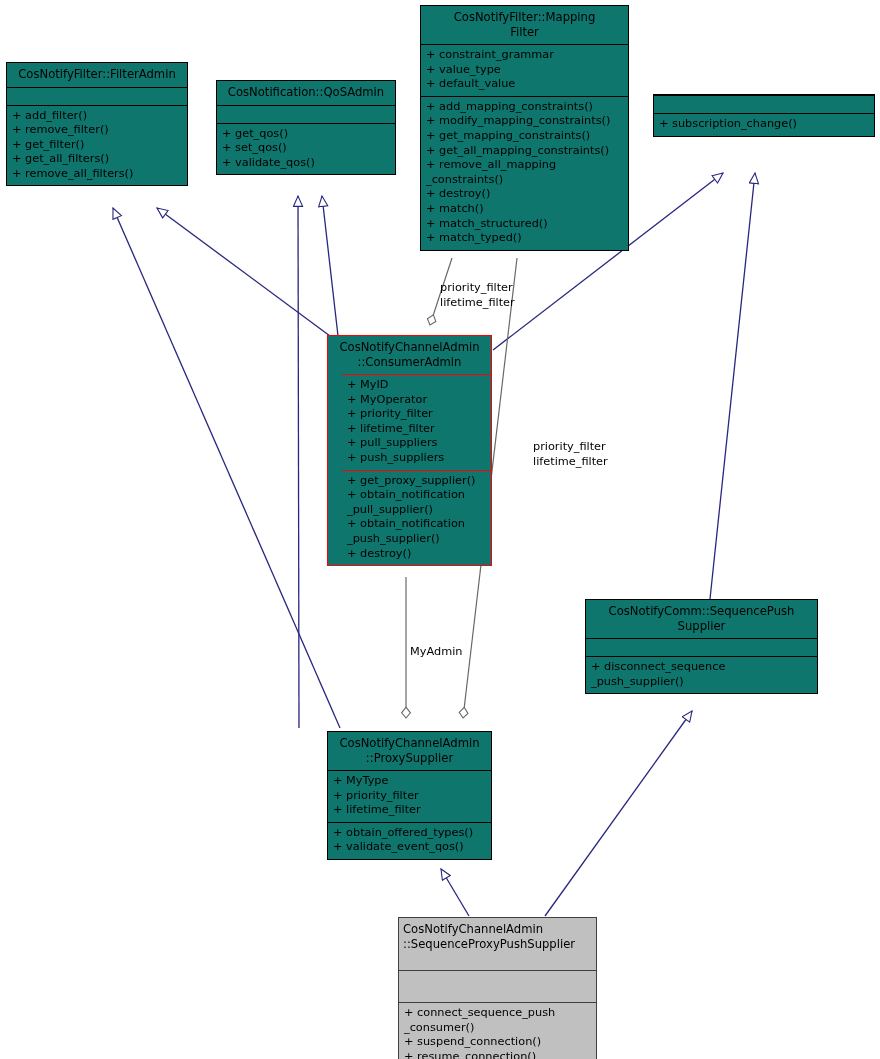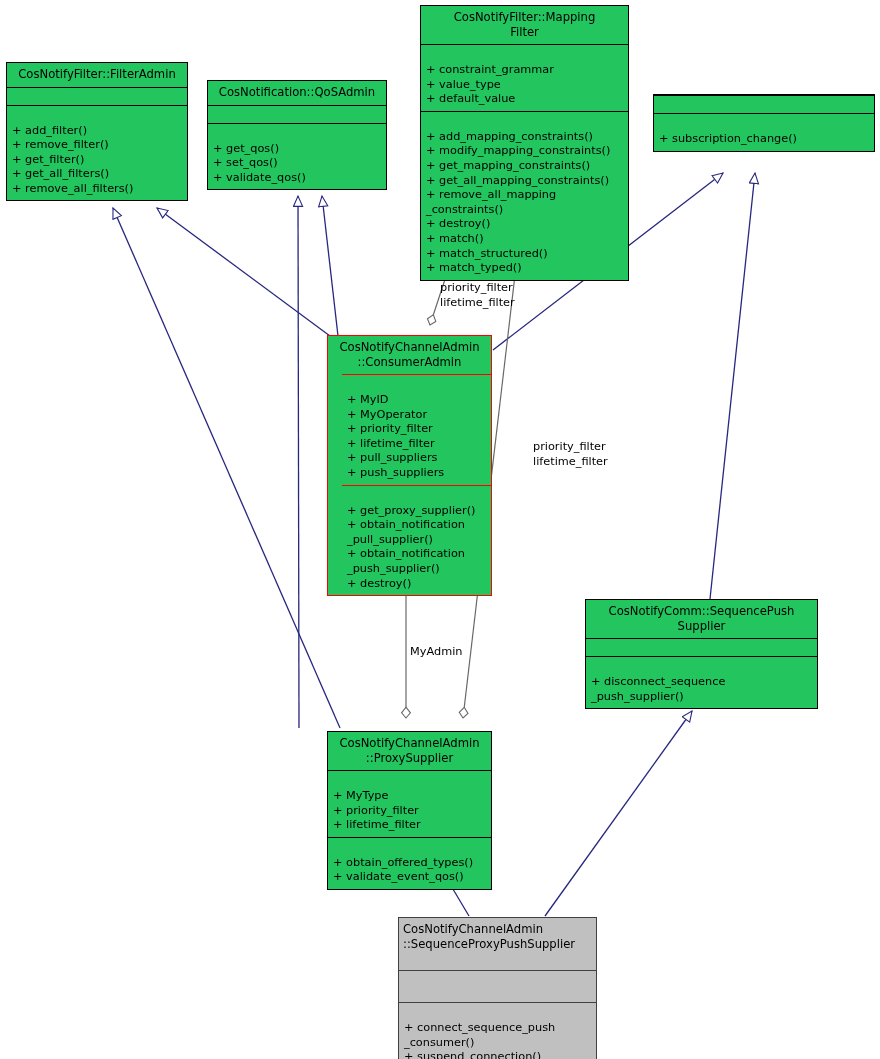--- a/index.html
+++ b/index.html
@@ -2,25 +2,25 @@
 <html><head>
 <meta charset="utf-8">
 <style>
   html,body{margin:0;padding:0;background:#ffffff;}
   body{width:880px;height:1059px;position:relative;
        font-family:"DejaVu Sans","Liberation Sans",sans-serif;}
   #canvas{position:absolute;left:0;top:0;width:880px;height:1059px;overflow:hidden;}
   svg.edges{position:absolute;left:0;top:0;width:880px;height:1059px;pointer-events:none;}
 
   .uml{position:absolute;box-sizing:border-box;border:1px solid #000;
-       background:#22c55e;}
+       background:#0f766e;}
   .uml.red{border:1px solid #ff0000;}
   .uml.gray{background:#c0c0c0;border:1px solid #404040;}
 
-  .sec{box-sizing:border-box;padding:18px 5px 4px 5px;}
+  .sec{box-sizing:border-box;padding:3px 5px 4px 5px;}
   .sec.title{text-align:center;padding:4px 4px 5px 4px;}
   .sec.divider{border-top:1px solid #000;}
   .uml.red .sec.divider{border-top:1px solid #ff0000;margin-left:14px;}
   .uml.gray .sec.divider{border-top:1px solid #404040;margin-top:14px;}
   .sec.empty{height:18px;padding:0;}
 
   .cname{font-size:11.6px;line-height:14.5px;color:#000;white-space:pre-line;}
   .member{font-size:11.3px;line-height:14.6px;color:#000;white-space:pre-line;}
 
   .edgelabel{position:absolute;font-size:11.3px;line-height:14.6px;
@@ -77,21 +77,21 @@
     <div class="sec divider empty"></div>
     <div class="sec divider">
       <div class="member">+ add_filter()</div>
       <div class="member">+ remove_filter()</div>
       <div class="member">+ get_filter()</div>
       <div class="member">+ get_all_filters()</div>
       <div class="member">+ remove_all_filters()</div>
     </div>
   </div>
 
-  <div class="uml" style="left:207px;top:80px;width:180px;">
+  <div class="uml" style="left:216px;top:80px;width:180px;">
     <div class="sec title">
       <div class="cname">CosNotification::QoSAdmin</div>
     </div>
     <div class="sec divider empty"></div>
     <div class="sec divider">
       <div class="member">+ get_qos()</div>
       <div class="member">+ set_qos()</div>
       <div class="member">+ validate_qos()</div>
     </div>
   </div>

